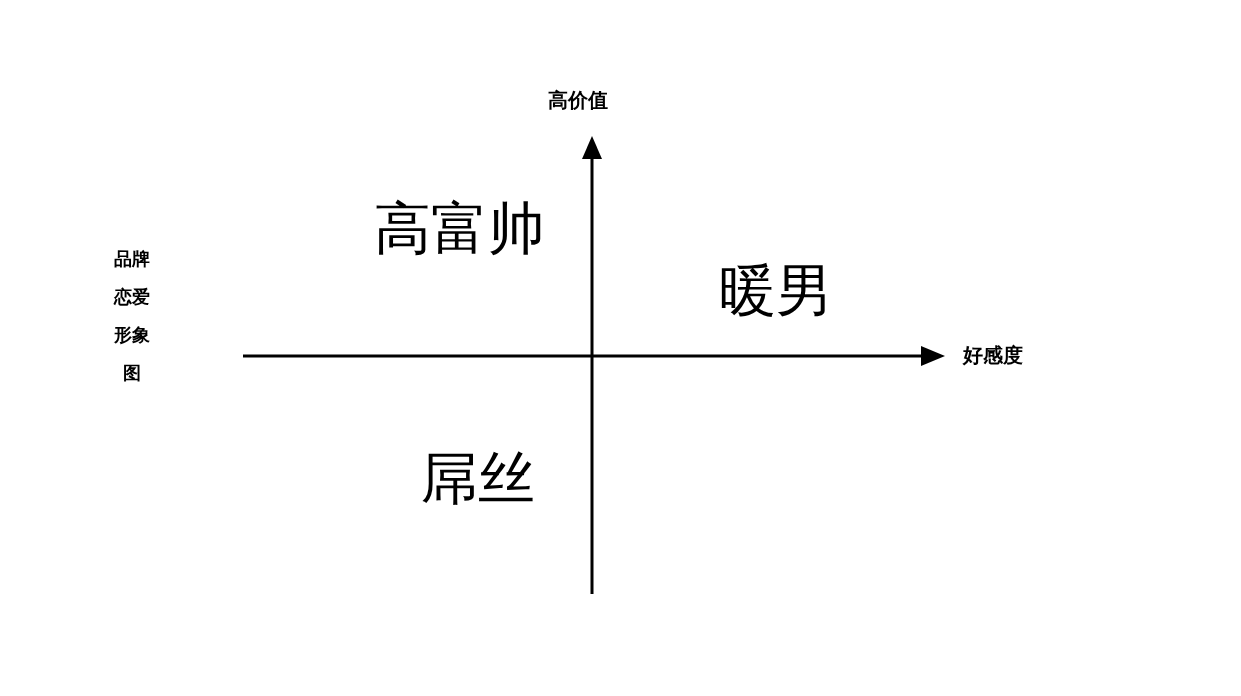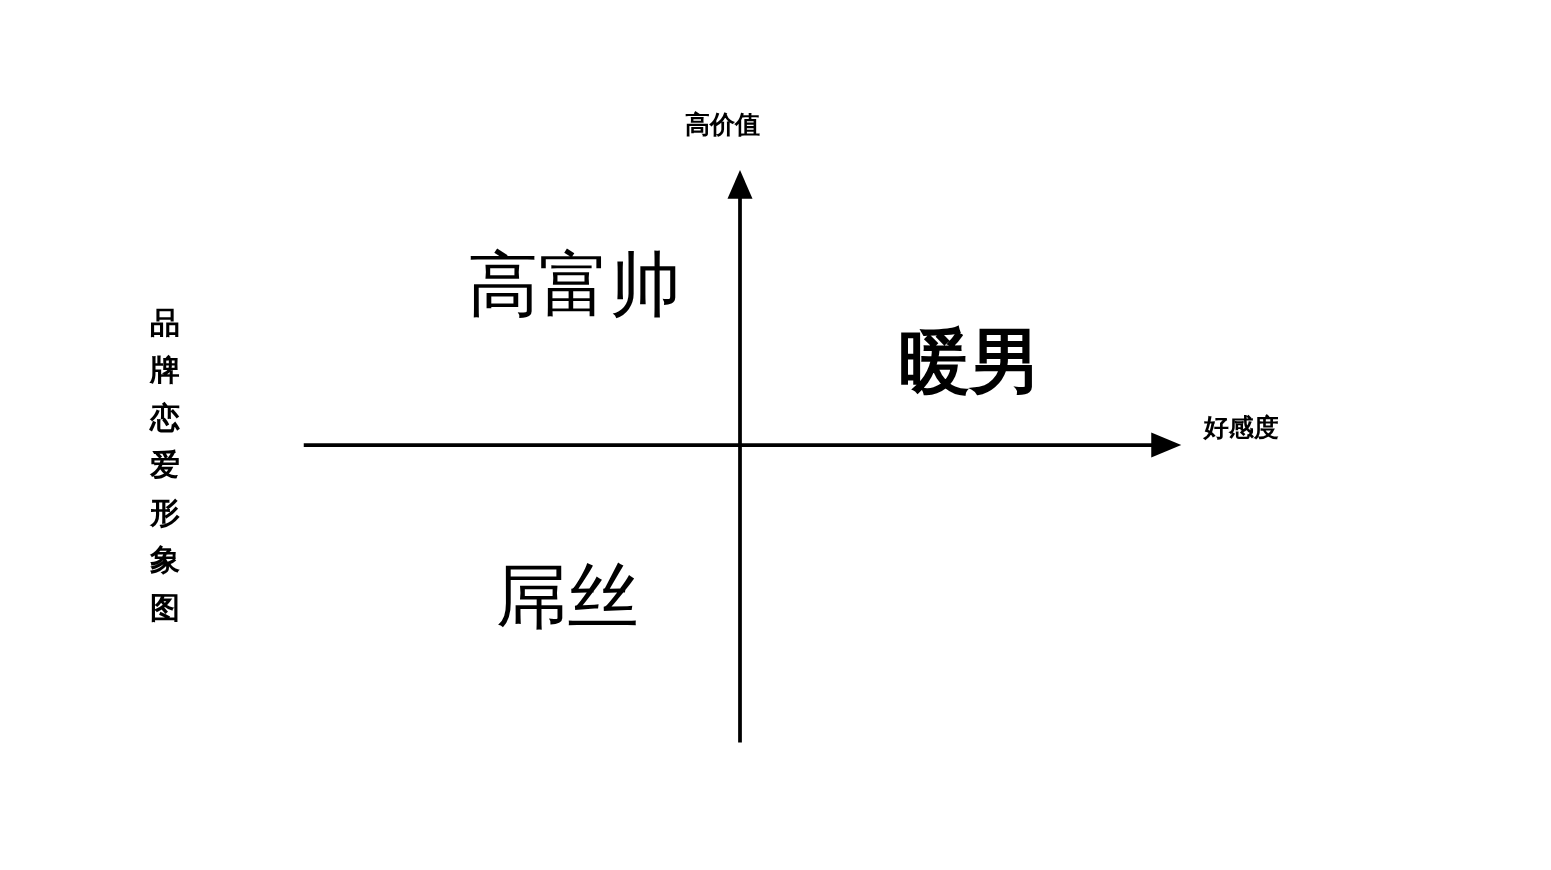--- a/index.html
+++ b/index.html
@@ -26,21 +26,21 @@
     top: 0;
     width: 1241px;
     height: 696px;
   }
   
   .chart-title-vertical {
     position: absolute;
     left: 110px;
     top: 240px;
     width: 44px;
-    font-size: 24px;
+    font-size: 18px;
     font-weight: bold;
     line-height: 38px;
     letter-spacing: 0;
     text-align: center;
     white-space: normal;
     word-break: break-all;
   }
   
   .axis-label {
     position: absolute;
@@ -49,34 +49,33 @@
     white-space: nowrap;
     line-height: 1;
   }
   #axis-label-y {
     left: 548px;
     top: 90px;
     text-align: right;
   }
   #axis-label-x {
     left: 963px;
-    top: 335px;
-    font-family: Liberation Mono, monospace;
+    top: 345px;
   }
   
   .quadrant-label {
     position: absolute;
     font-size: 57px;
     font-weight: normal;
     line-height: 1;
     white-space: nowrap;
   }
   #quadrant-label-2 { left: 374px; top: 200px; }   
-  #quadrant-label-1 { left: 719px; top: 262px; font-weight: bold; }   
-  #quadrant-label-3 { left: 397px; top: 450px; }   
+  #quadrant-label-1 { left: 719px; top: 262px; }   
+  #quadrant-label-3 { left: 421px; top: 450px; }   
   #quadrant-label-4 { left: 741px; top: 450px; }   
 </style>
 </head>
 <body>
 
 <div id="canvas">
 
   <svg id="axes-svg" viewBox="0 0 1241 696" xmlns="http://www.w3.org/2000/svg">
 
     <line x1="243" y1="356" x2="928" y2="356" stroke="#000000" stroke-width="3"></line>

